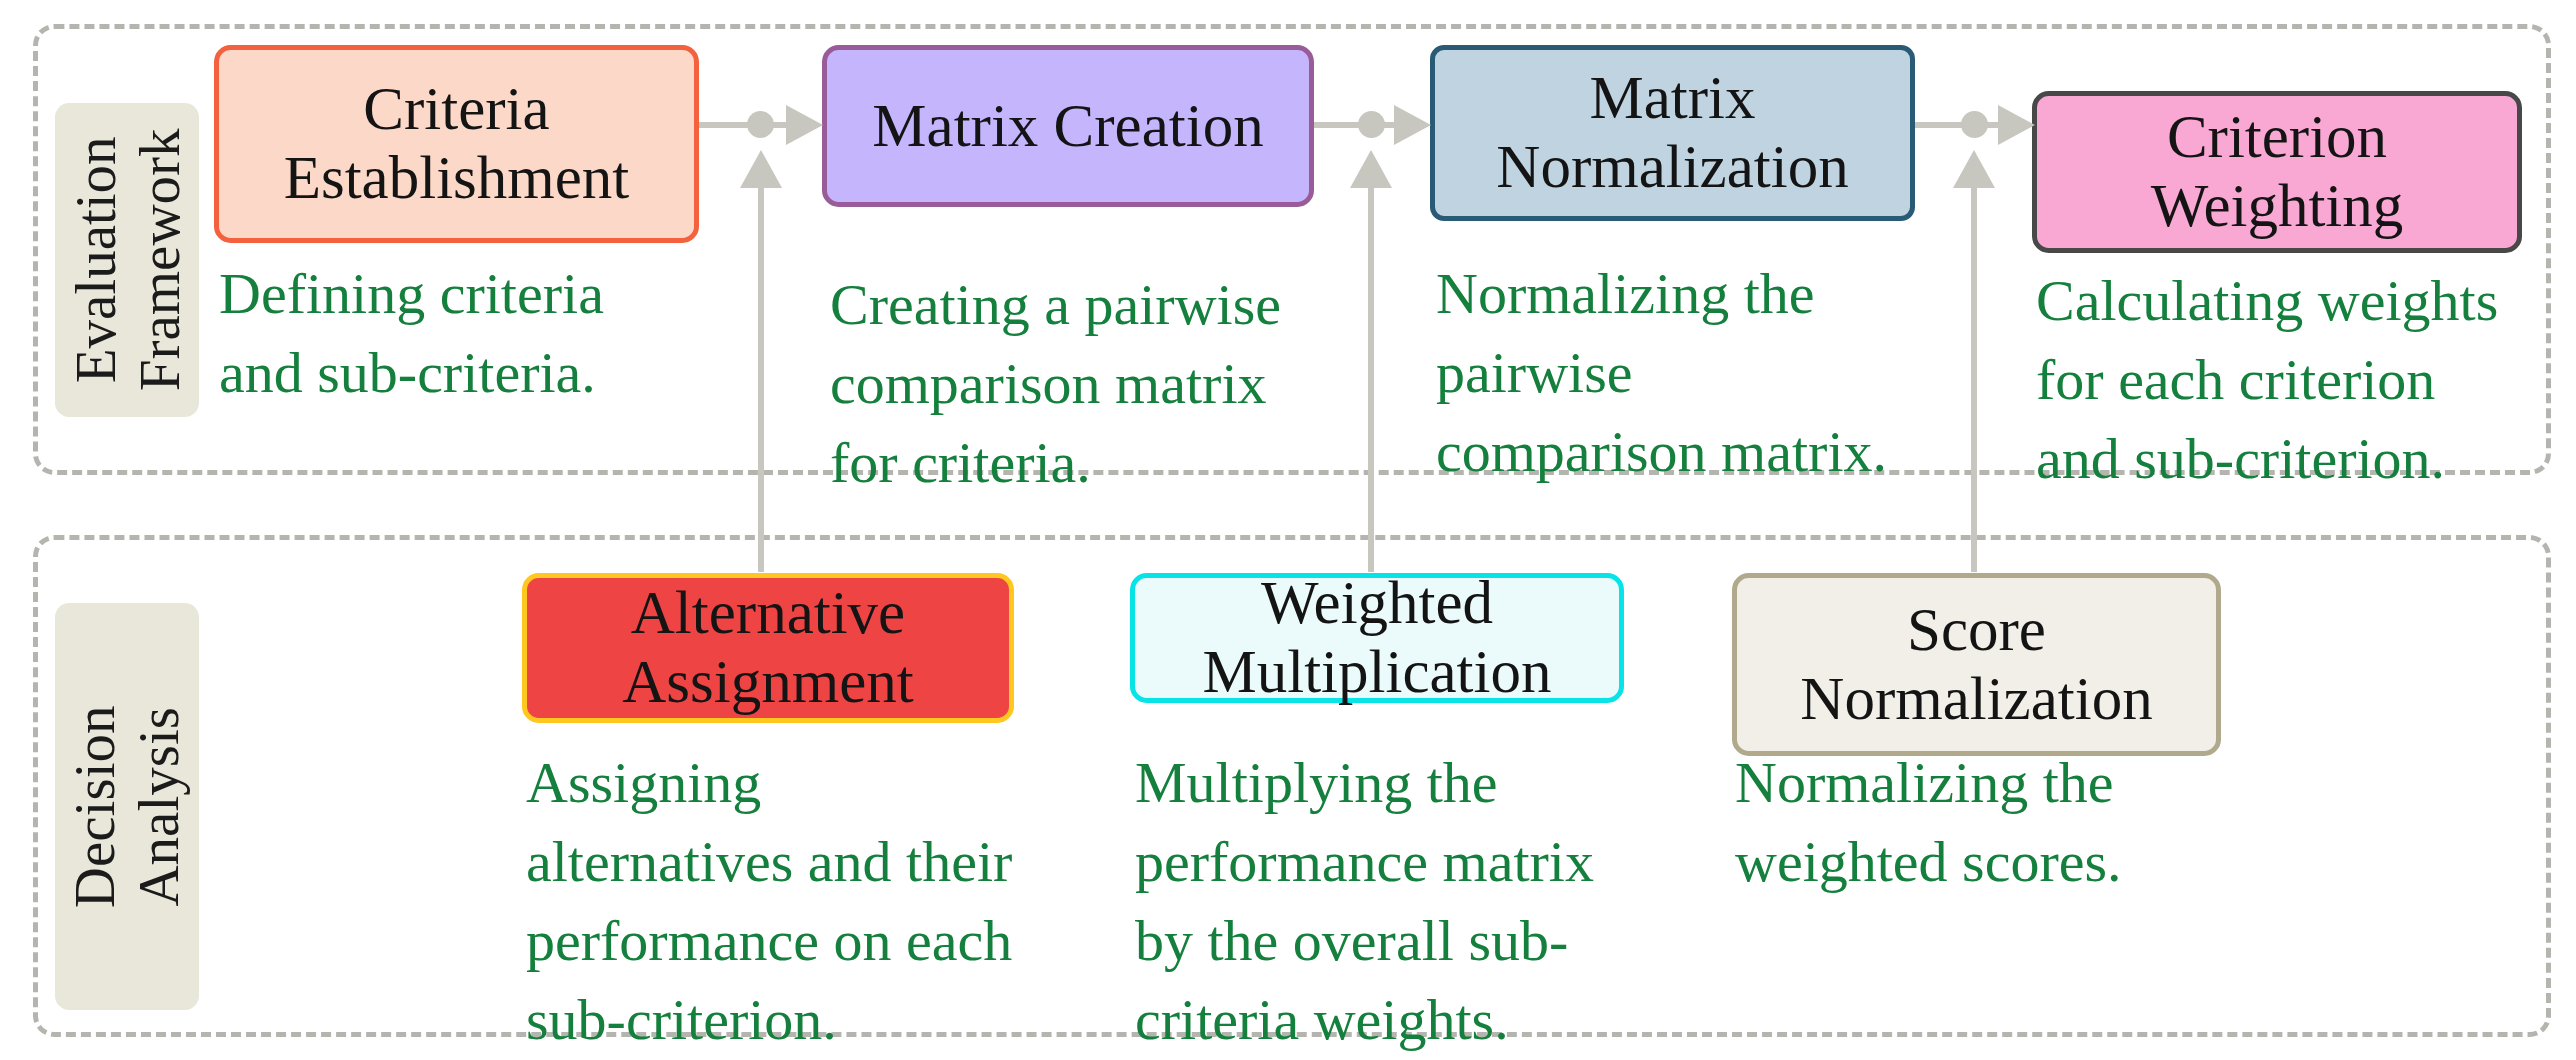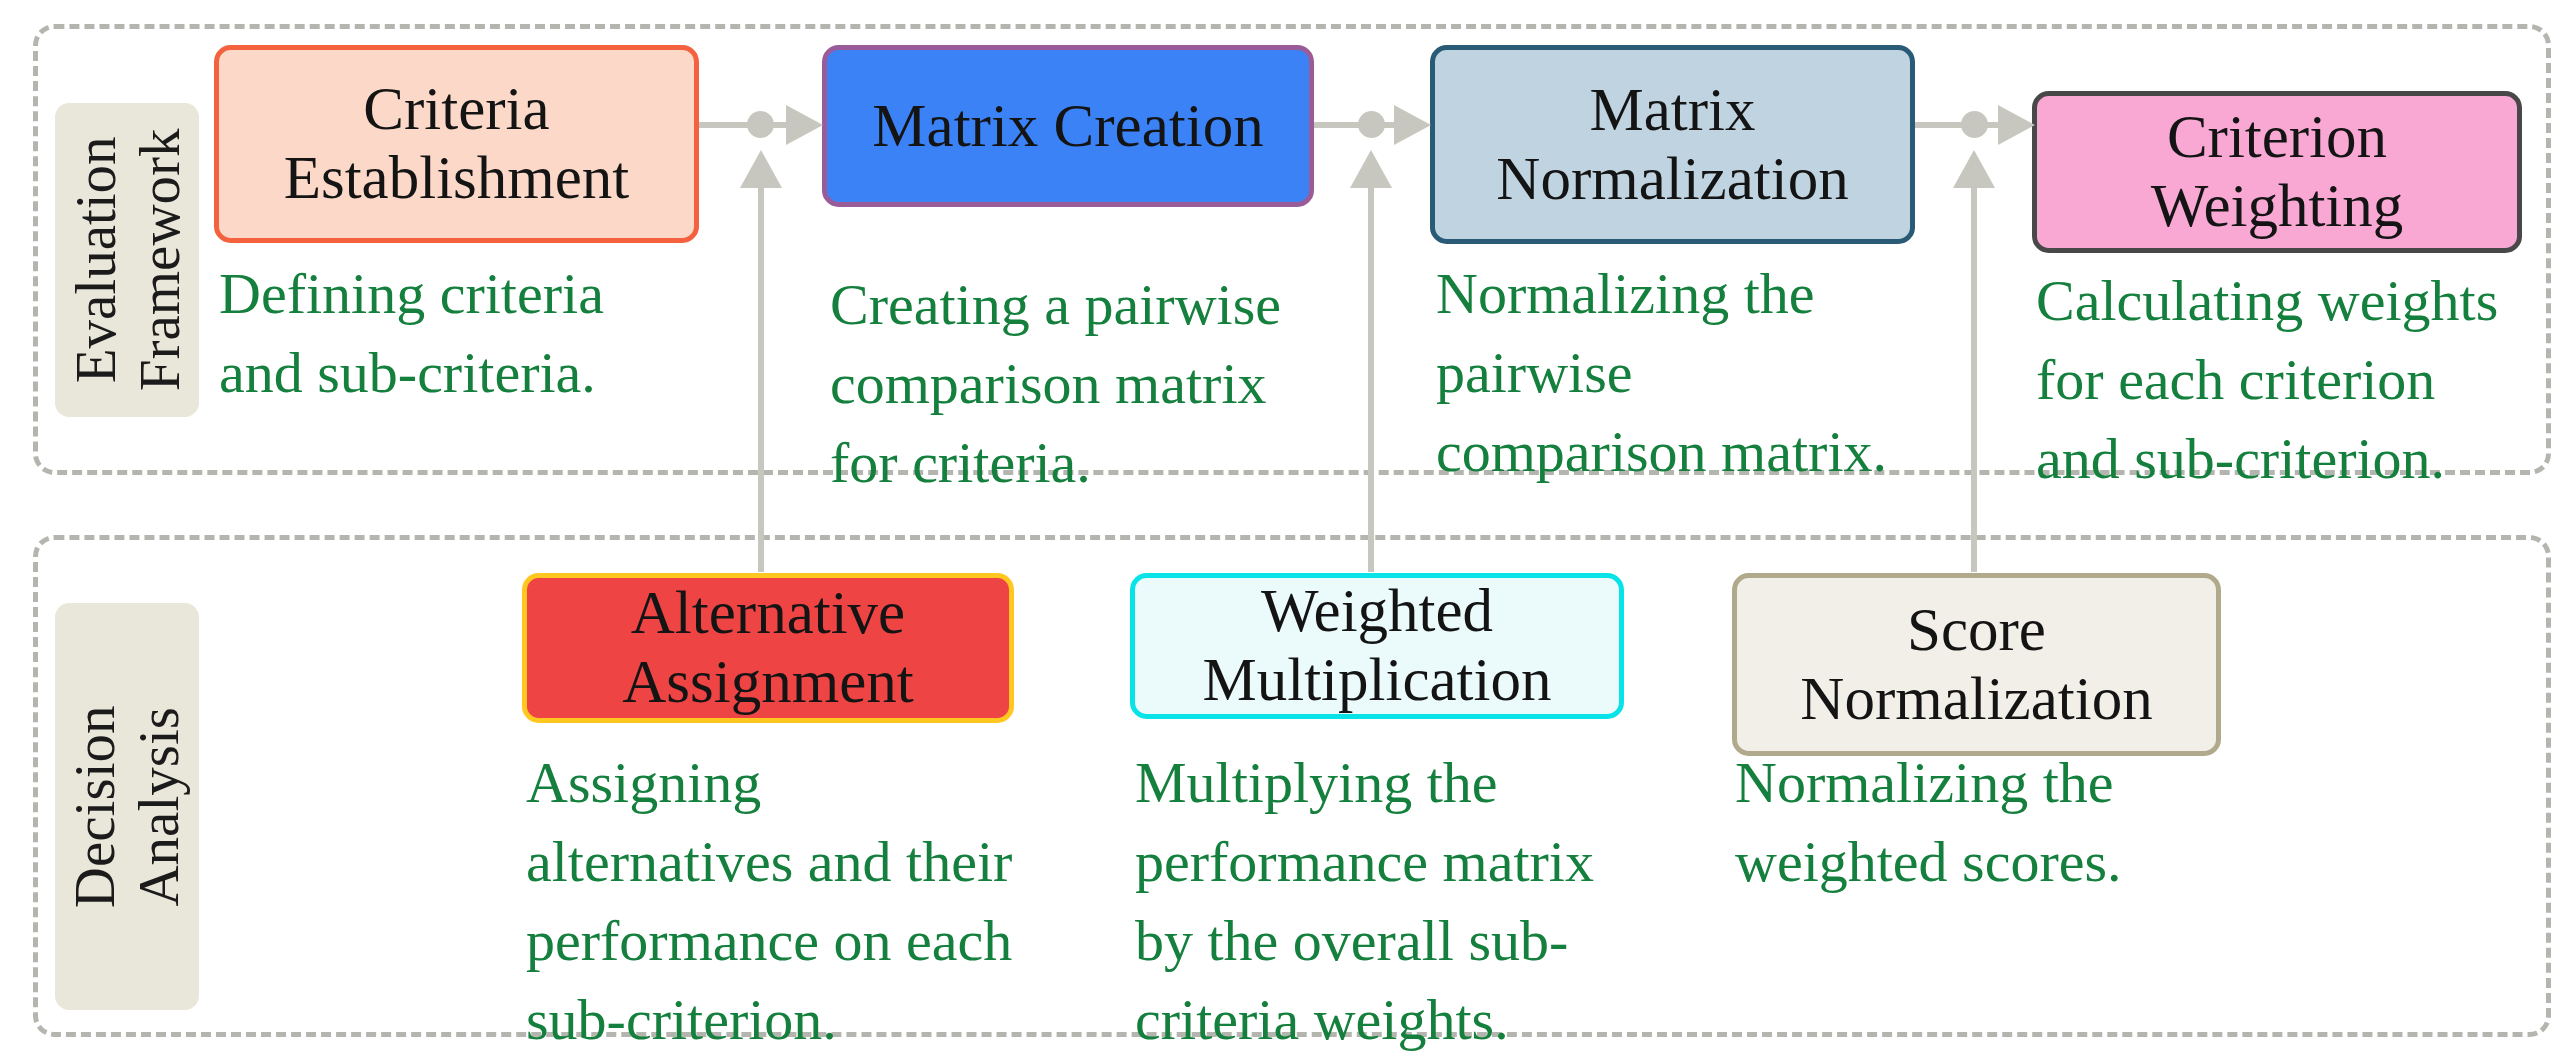--- a/index.html
+++ b/index.html
@@ -20,21 +20,21 @@
     transform:rotate(-90deg);white-space:pre-line;text-align:center;
     font-size:57px;line-height:1.12;color:#1b1b1b;
   }
   .box{
     position:absolute;box-sizing:border-box;border-radius:16.7px;
     border:5.4px solid;display:flex;align-items:center;justify-content:center;
     text-align:center;
   }
   .box-title{white-space:pre-line;font-size:61px;line-height:1.13;color:#141414;}
   .s1{background:#fcd8c8;border-color:#f4613e;}
-  .s2{background:#3b82f6;border-color:#9a5c98;text-align:center;}
+  .s2{background:#c4b5fd;border-color:#9a5c98;text-align:center;}
   .s3{background:#bfd4e0;border-color:#2a5b76;}
   .s4{background:#f9a8d4;border-color:#484848;margin-top:46px;}
   .s5{background:#ef4444;border-color:#ffc71f;}
   .s6{background:#ebfbfb;border-color:#07e3e6;}
   .s7{background:#f1efe7;border-color:#b1a98b;}
   .desc{
     position:absolute;white-space:pre-line;
     font-size:58px;line-height:1.36;color:#15803d;
   }
   .hline{position:absolute;height:6px;background:#c7c7c0;}
@@ -66,21 +66,21 @@
 Analysis</div>
 </div>
 
 <div class="box s1" style="left:214px;top:45px;width:485px;height:198px;">
   <div class="box-title">Criteria
 Establishment</div>
 </div>
 <div class="box s2" style="left:822px;top:45px;width:492px;height:162px;">
   <div class="box-title">Matrix Creation</div>
 </div>
-<div class="box s3" style="left:1430px;top:45px;width:485px;height:199px;">
+<div class="box s3" style="left:1430px;top:45px;width:485px;height:176px;border-radius:14px;">
   <div class="box-title">Matrix
 Normalization</div>
 </div>
 <div class="box s4" style="left:2032px;top:45px;width:490px;height:162px;">
   <div class="box-title">Criterion
 Weighting</div>
 </div>
 
 <div class="desc" style="left:219px;top:255px;width:571px;">Defining criteria
 and sub-criteria.</div>
@@ -91,21 +91,21 @@
 pairwise
 comparison matrix.</div>
 <div class="desc" style="left:2036px;top:262px;width:535px;">Calculating weights
 for each criterion
 and sub-criterion.</div>
 
 <div class="box s5" style="left:522px;top:573px;width:492px;height:150px;">
   <div class="box-title">Alternative
 Assignment</div>
 </div>
-<div class="box s6" style="left:1130px;top:573px;width:494px;height:146px;">
+<div class="box s6" style="left:1130px;top:573px;width:494px;height:130px;">
   <div class="box-title">Weighted
 Multiplication</div>
 </div>
 <div class="box s7" style="left:1732px;top:573px;width:489px;height:183px;">
   <div class="box-title">Score
 Normalization</div>
 </div>
 
 <div class="desc" style="left:526px;top:744px;width:583px;">Assigning
 alternatives and their

